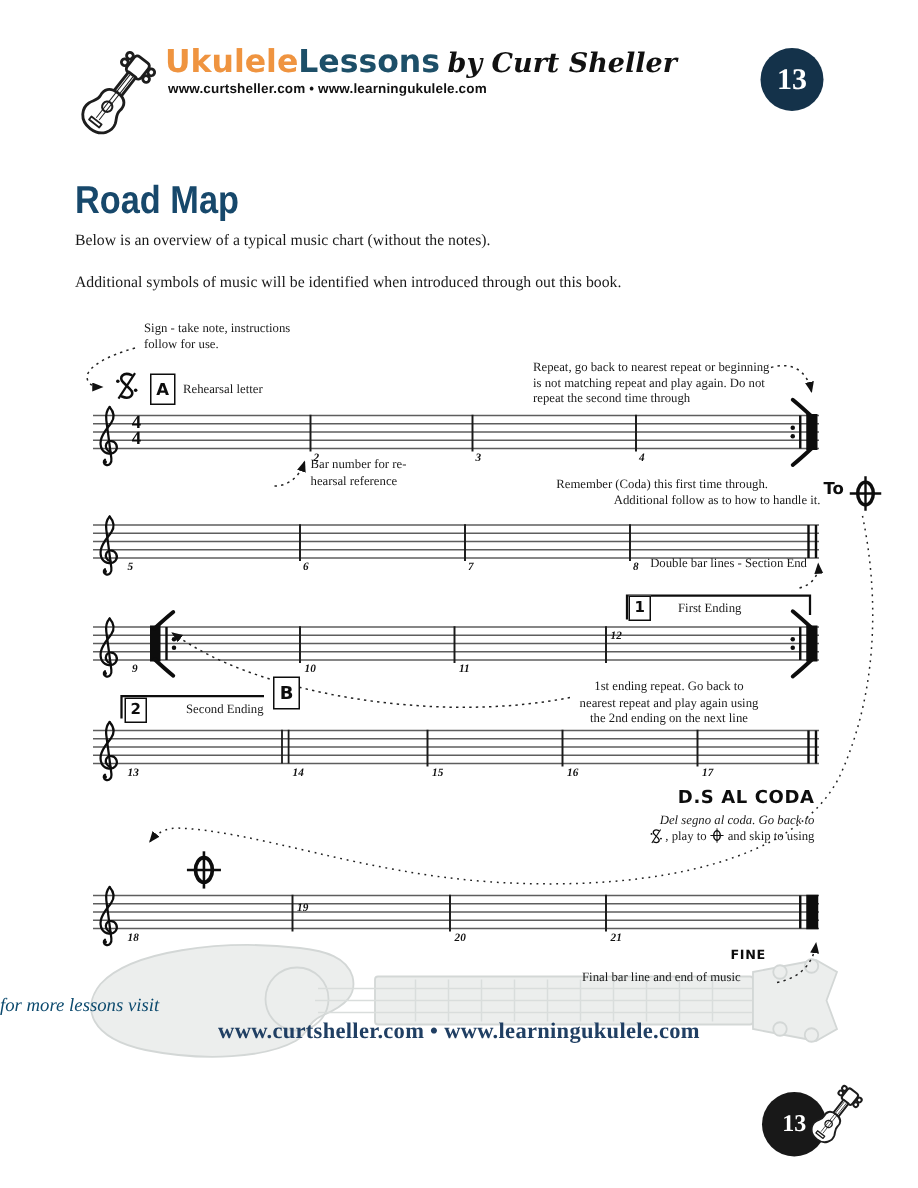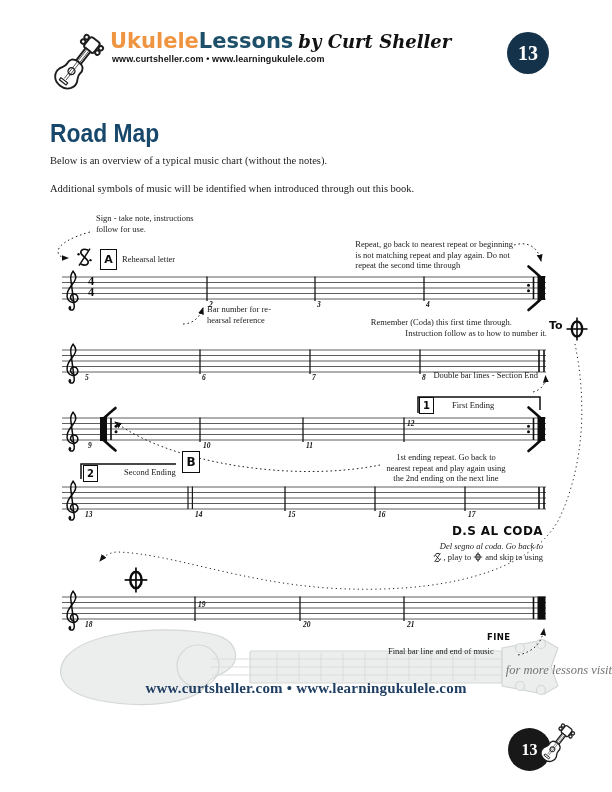--- a/index.html
+++ b/index.html
@@ -28,22 +28,22 @@
   .brand .d{color:#1d4f68;}
   .brand .s{font-family:"DejaVu Serif",serif;font-style:italic;font-weight:700;
             font-size:18px;color:#111;margin-left:5px;}
   .hdr-urls{position:absolute;left:112px;top:54px;z-index:2;font-family:"Liberation Sans",sans-serif;
             font-weight:700;font-size:9px;letter-spacing:.1px;color:#111;}
   .badge{position:absolute;z-index:2;border-radius:50%;display:flex;align-items:center;
          justify-content:center;color:#fff;font-weight:700;}
   .badge-top{left:507px;top:32px;width:42px;height:42px;background:#14324a;font-size:20px;}
   .badge-bot{left:508px;top:728px;width:43px;height:43px;background:#181818;font-size:16px;z-index:2;}
   .badge-uke{position:absolute;left:527px;top:722px;z-index:3;}
-  .tagline{position:absolute;left:0;top:663px;width:612px;z-index:2;text-align:right;
-           font-style:italic;font-size:12.5px;color:#737373;}
+  .tagline{position:absolute;left:0;top:663px;width:612px;z-index:2;text-align:left;
+           font-style:italic;font-size:12.5px;color:#0c4a6e;}
   .furls{position:absolute;left:0;top:680px;width:612px;z-index:2;text-align:center;
          font-weight:700;font-size:15px;letter-spacing:.2px;color:#203f63;}
   .inl-ic{display:inline-block;vertical-align:middle;}
   .dsline{display:flex;align-items:flex-start;justify-content:flex-end;gap:2px;}
 </style>
 </head>
 <body>
 
 <div class="page">
 
@@ -260,21 +260,21 @@
     <div>is not matching repeat and play again. Do not</div>
     <div>repeat the second time through</div>
   </div>
 
   <div class="ann" style="left:207px;top:304px">
     <div>Bar number for re-</div>
     <div>hearsal reference</div>
   </div>
 
   <div class="ann r" style="right:100px;top:317px">Remember (Coda) this first time through.</div>
-  <div class="ann r" style="right:65px;top:328px">Instruction follow as to how to number it.</div>
+  <div class="ann r" style="right:65px;top:328px">Additional follow as to how to handle it.</div>
   <div class="ann hand" style="left:549px;top:321px;font-size:11px">To</div>
 
   <div class="ann r" style="right:74px;top:370px">Double bar lines - Section End</div>
 
   <div class="box" style="left:419px;top:397px;width:13px;height:15px;font-size:10px;border-width:1.4px">
     <span>1</span>
   </div>
   <div class="ann" style="left:452px;top:400px">First Ending</div>
 
   <div class="ann c" style="left:372px;top:452px;width:148px">

